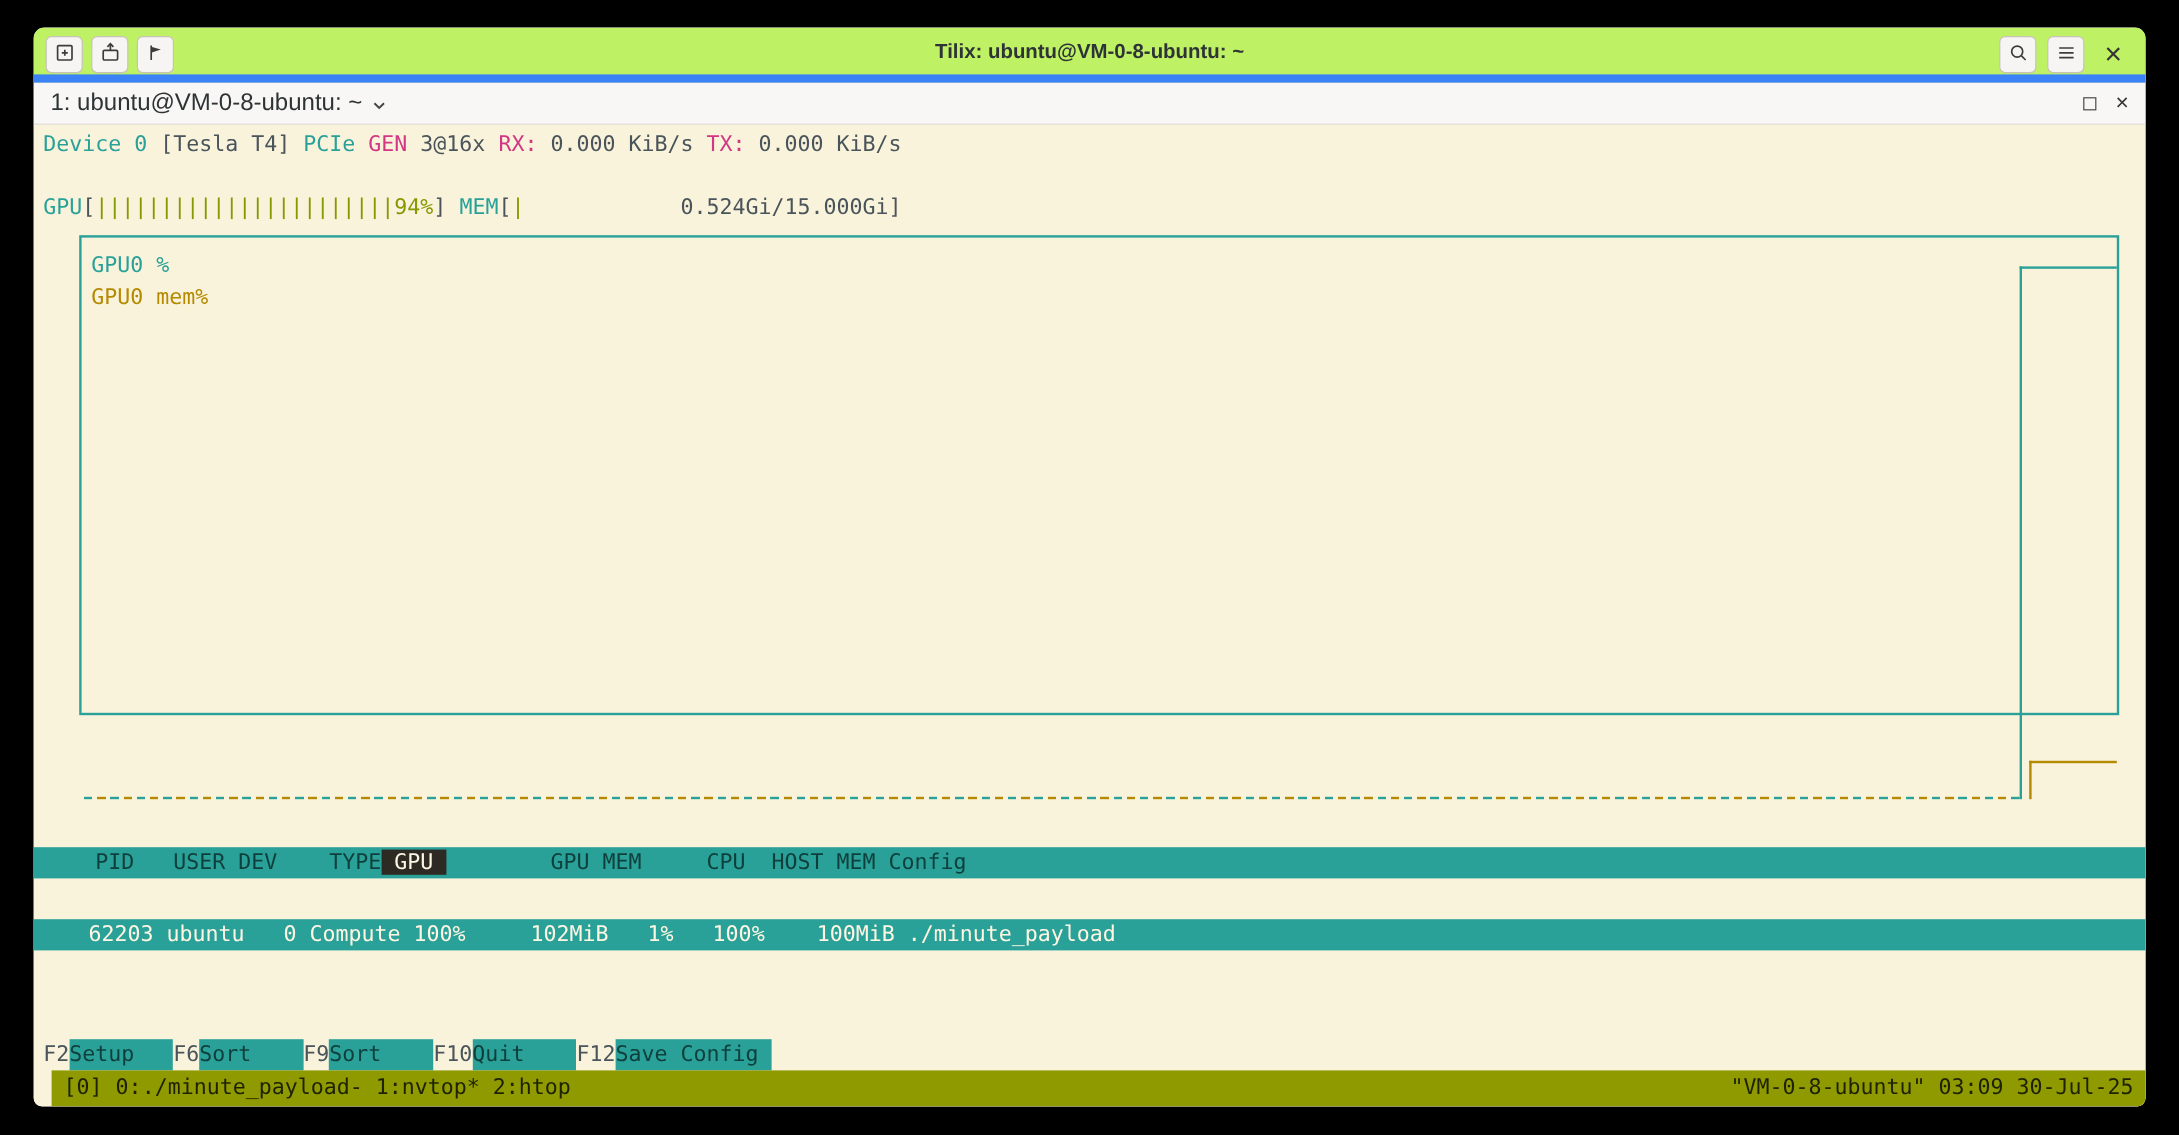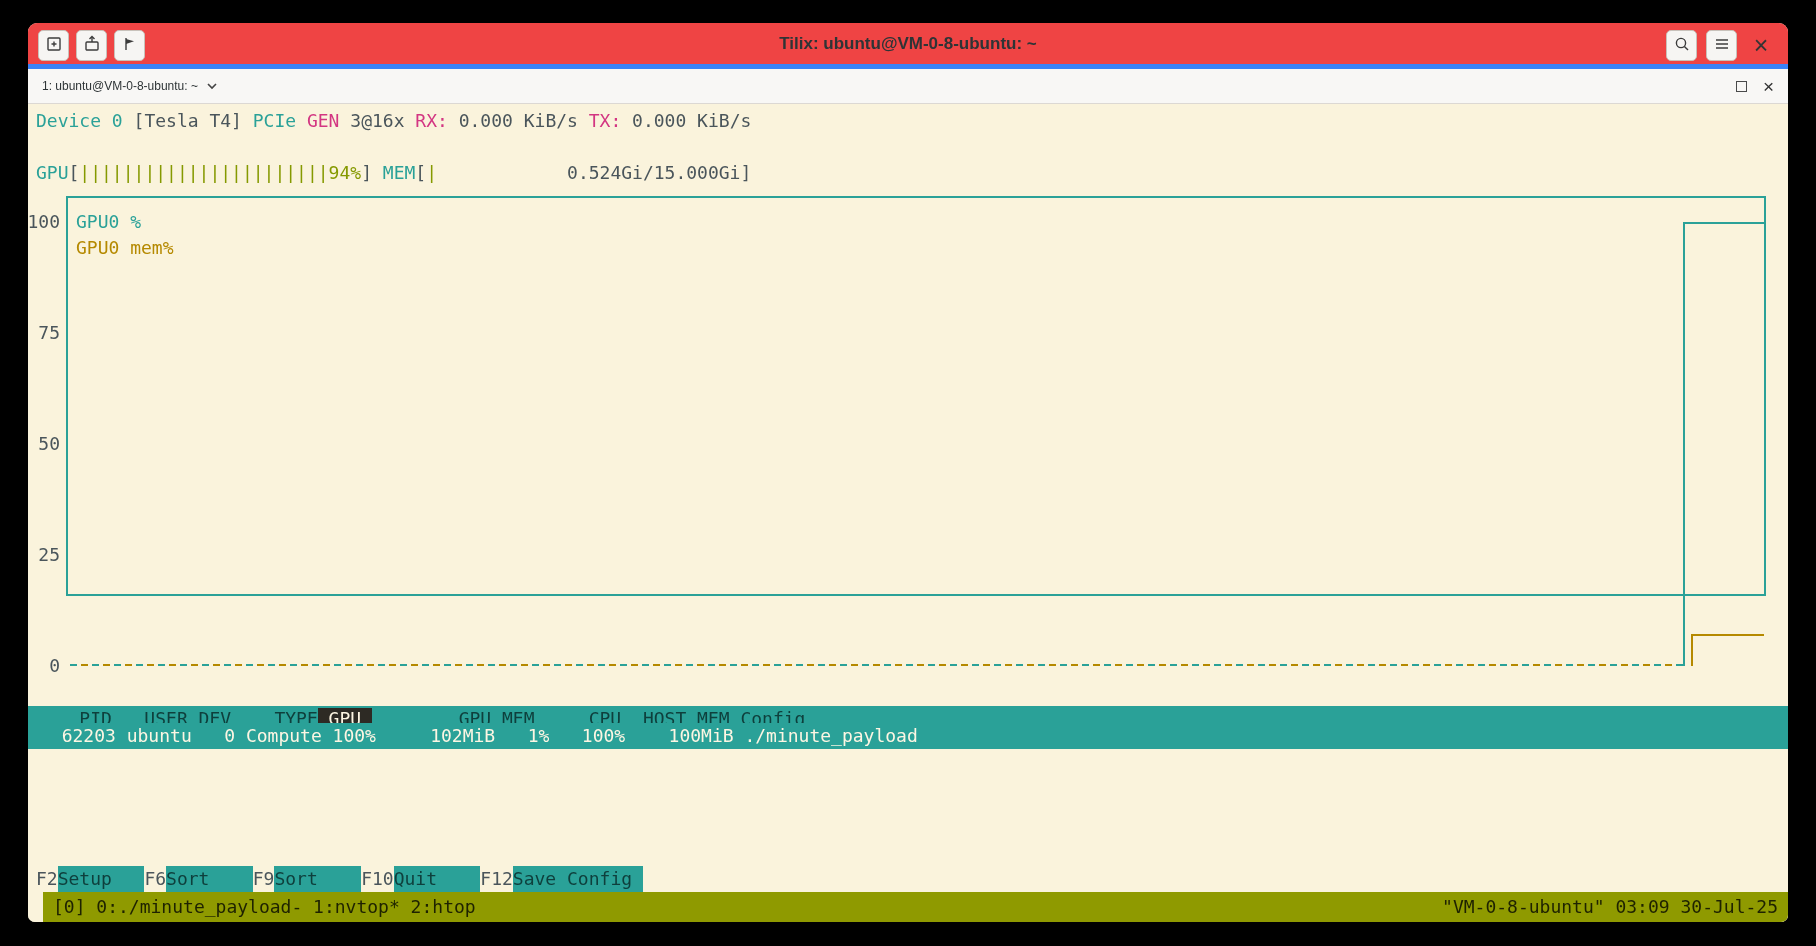--- a/index.html
+++ b/index.html
@@ -4,35 +4,35 @@
 <style>
   *{box-sizing:border-box}
   html,body{margin:0;padding:0}
   body{width:1816px;height:946px;background:#000;position:relative;overflow:hidden;
        font-family:"Liberation Sans",sans-serif}
 
   .window{position:absolute;left:28px;top:23px;width:1760px;height:899px;
           border-radius:9px 9px 7px 7px;overflow:hidden;background:var(--terminal_bg)}
 
   
-  .titlebar{position:relative;height:46px;background:#ef4444;border-bottom:5px solid #3b82f6}
+  .titlebar{position:relative;height:46px;background:#bef264;border-bottom:7px solid #3b82f6}
   .tb-left{position:absolute;left:10px;top:7px;display:flex;gap:7px}
   .tb-btn{width:31px;height:31px;border:1px solid #c8c2bb;border-radius:5px;background:#f6f5f3;
           display:flex;align-items:center;justify-content:center;padding:0;cursor:pointer}
   .tb-btn svg,.tb-ico svg{stroke:#3c3c3c;stroke-width:1.4;fill:none}
   .tb-title{position:absolute;inset:0;display:flex;align-items:center;justify-content:center;
             font-weight:bold;font-size:17px;color:#2e3436}
   .tb-right{position:absolute;right:12px;top:7px;display:flex;gap:9px;align-items:center}
   .tb-close{width:30px;height:31px;border:none;background:transparent;font-size:25px;color:#343434;
             display:flex;align-items:center;justify-content:center;padding:0;cursor:pointer}
 
   
   .tabbar{position:relative;height:35px;background:#f8f7f5;border-bottom:1px solid #dcd8d3;
           display:flex;align-items:center}
-  .tab{margin-left:14px;display:flex;align-items:flex-end;gap:8px;font-size:12px;color:#2e3436;cursor:pointer}
+  .tab{margin-left:14px;display:flex;align-items:flex-end;gap:8px;font-size:20px;color:#2e3436;cursor:pointer}
   .tab svg{stroke:#444;stroke-width:1.6;fill:none}
   .tab-right{position:absolute;right:14px;display:flex;align-items:center;gap:16px}
   .tab-max{width:11px;height:11px;border:1.5px solid #4a4a4a;display:inline-block}
   .tab-close{font-size:19px;color:#333;line-height:1;cursor:pointer}
 
   
   .terminal{position:relative;height:818px;background:var(--terminal_bg);
             font-family:"DejaVu Sans Mono","Liberation Mono",monospace;
             font-size:18px;line-height:26px;color:var(--fg)}
   .tline{position:absolute;left:0;right:0;height:26px;padding-left:8px;white-space:pre}
@@ -47,22 +47,22 @@
   .legend{position:absolute;left:6px;top:-13px}
   .legend div{height:26px;white-space:pre}
   .yticks{position:absolute;left:0;top:118px;width:34px;height:444px}
   .yticks span{position:absolute;right:2px;transform:translateY(-50%);color:var(--fg)}
   .yt0{top:0}.yt1{top:111px}.yt2{top:222px}.yt3{top:333px}.yt4{top:444px}
 
   
   .proc-header{position:absolute;top:602px;height:26px;left:0;right:0;background:var(--bar_bg);
                color:var(--bar_text_dark);white-space:pre;padding-left:8px}
   .sort-col{background:var(--sort_bg);color:var(--row_text)}
-  .proc-row{position:absolute;top:619px;height:26px;left:0;right:0;background:var(--bar_bg);
-            color:var(--row_text);white-space:pre;padding-left:12px;cursor:pointer}
+  .proc-row{position:absolute;top:662px;height:26px;left:0;right:0;background:var(--bar_bg);
+            color:var(--row_text);white-space:pre;padding-left:24px;cursor:pointer}
 
   
   .fnbar{position:absolute;top:762px;height:26px;left:0;right:0;padding-left:8px;white-space:pre}
   .fn-key{color:var(--fg)}
   .fn-label{display:inline-block;width:8ch;background:var(--bar_bg);color:var(--bar_text_dark);
             vertical-align:top;cursor:pointer}
   .fn-label.wide{width:12ch}
 
   
   .tmuxbar{position:absolute;top:788px;height:30px;left:15px;right:0;background:var(--tmux_bg);
@@ -131,27 +131,20 @@
     </div>
   </div>
 
   <div class="terminal">
 
     <div class="tline l1"><span class="c-cyan">Device 0</span><span class="c-fg"> [Tesla T4] </span><span class="c-cyan">PCIe </span><span class="c-magenta">GEN </span><span class="c-fg">3@16x </span><span class="c-magenta">RX: </span><span class="c-fg">0.000 KiB/s </span><span class="c-magenta">TX: </span><span class="c-fg">0.000 KiB/s</span></div>
 
 
     <div class="tline l3"><span class="c-cyan">GPU</span><span class="c-fg">[</span><span class="c-olive">|||||||||||||||||||||||94%</span><span class="c-fg">] </span><span class="c-cyan">MEM</span><span class="c-fg">[</span><span class="c-olive">|</span><span class="c-fg">            0.524Gi/15.000Gi</span><span class="c-fg">]</span></div>
 
-    <div class="yticks">
-      <span class="yt0">100</span>
-      <span class="yt1">75</span>
-      <span class="yt2">50</span>
-      <span class="yt3">25</span>
-      <span class="yt4">0</span>
-    </div>
 
     <div class="chart-box">
       <div class="plot">
         <div class="legend">
           <div class="c-cyan">GPU0 %</div>
           <div class="c-yellow">GPU0 mem%</div>
         </div>
       <div class="cl" style="left: 0px; top: 442px; width: 1612.69px; height: 2px; background: repeating-linear-gradient(90deg, rgb(42, 161, 152) 0px, rgb(42, 161, 152) 7px, transparent 7px, transparent 11px, rgb(181, 137, 0) 11px, rgb(181, 137, 0) 18px, transparent 18px, transparent 22px);"></div>
           <div class="cl" style="left: 1612.69px; top: 0px; width: 2px; height: 444px; background: rgb(42, 161, 152);"></div>
           <div class="cl" style="left: 1612.69px; top: 0px; width: 81.312px; height: 2px; background: rgb(42, 161, 152);"></div>

